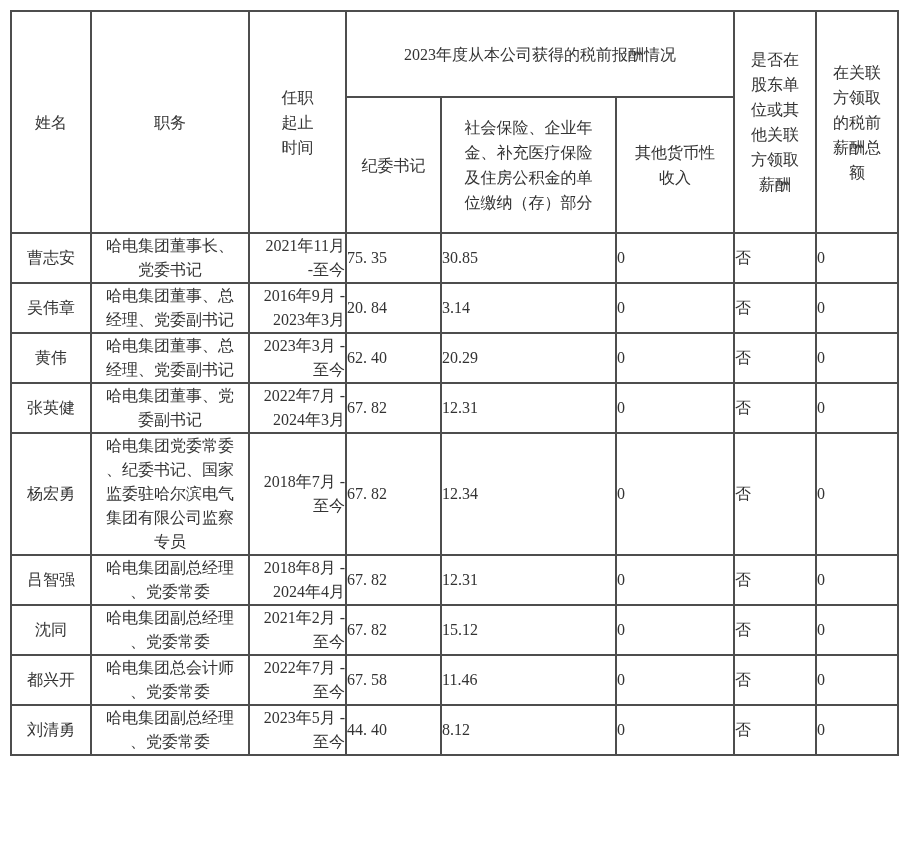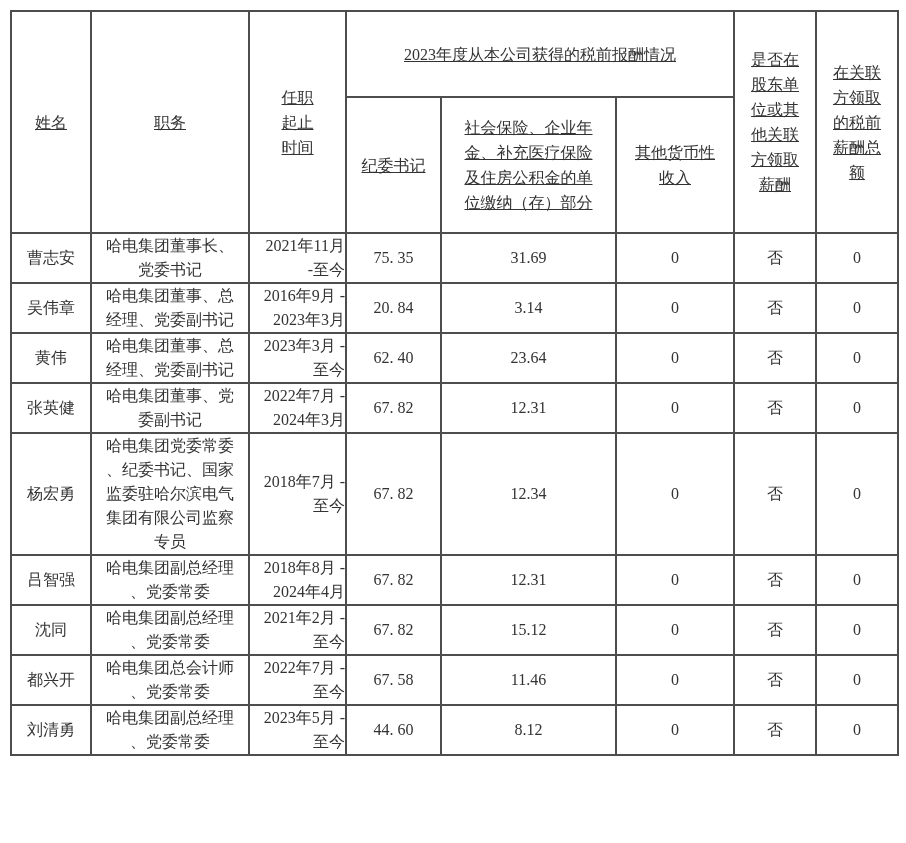--- a/index.html
+++ b/index.html
@@ -25,24 +25,24 @@
     line-height: 24px;
   }
   .comp th, .comp td {
     border: 2px solid #4d4d4d;
     font-weight: normal;
     vertical-align: middle;
     padding: 0;
     overflow: hidden;
     word-break: break-all;
   }
-  .comp th { line-height: 25px; text-decoration: underline; }
+  .comp th { line-height: 25px; }
   .pre  { white-space: pre-line; }
   .cen  { text-align: center; }
-  .rgt  { text-align: center; padding-right: 10px; }
+  .rgt  { text-align: left; padding-right: 10px; }
   .lft  { text-align: right;  padding-left: 5px; }
   .grp  { text-align: center; }
   tr.hrow1 { height: 86px; }
   tr.hrow2 { height: 136px; }
   tr.drow  { height: 44px; }
   tr.drow-tall { height: 121px; }
 </style>
 </head>
 <body>
 
@@ -88,21 +88,21 @@
 收入</th>
       </tr>
 
       <tr class="drow">
         <td class="cen">曹志安</td>
         <td class="cen pre">哈电集团董事长、
 党委书记</td>
         <td class="lft pre">2021年11月
 -至今</td>
         <td class="rgt">75. 35</td>
-        <td class="rgt">31.69</td>
+        <td class="rgt">30.85</td>
         <td class="rgt">0</td>
         <td class="rgt">否</td>
         <td class="rgt">0</td>
       </tr>
       <tr class="drow">
         <td class="cen">吴伟章</td>
         <td class="cen pre">哈电集团董事、总
 经理、党委副书记</td>
         <td class="lft pre">2016年9月 -
 2023年3月</td>
@@ -112,21 +112,21 @@
         <td class="rgt">否</td>
         <td class="rgt">0</td>
       </tr>
       <tr class="drow">
         <td class="cen">黄伟</td>
         <td class="cen pre">哈电集团董事、总
 经理、党委副书记</td>
         <td class="lft pre">2023年3月 -
 至今</td>
         <td class="rgt">62. 40</td>
-        <td class="rgt">23.64</td>
+        <td class="rgt">20.29</td>
         <td class="rgt">0</td>
         <td class="rgt">否</td>
         <td class="rgt">0</td>
       </tr>
       <tr class="drow">
         <td class="cen">张英健</td>
         <td class="cen pre">哈电集团董事、党
 委副书记</td>
         <td class="lft pre">2022年7月 -
 2024年3月</td>
@@ -186,21 +186,21 @@
         <td class="rgt">0</td>
         <td class="rgt">否</td>
         <td class="rgt">0</td>
       </tr>
       <tr class="drow">
         <td class="cen">刘清勇</td>
         <td class="cen pre">哈电集团副总经理
 、党委常委</td>
         <td class="lft pre">2023年5月 -
 至今</td>
-        <td class="rgt">44. 60</td>
+        <td class="rgt">44. 40</td>
         <td class="rgt">8.12</td>
         <td class="rgt">0</td>
         <td class="rgt">否</td>
         <td class="rgt">0</td>
       </tr>
     </tbody>
   </table>
 </div>
 
 </body></html>

